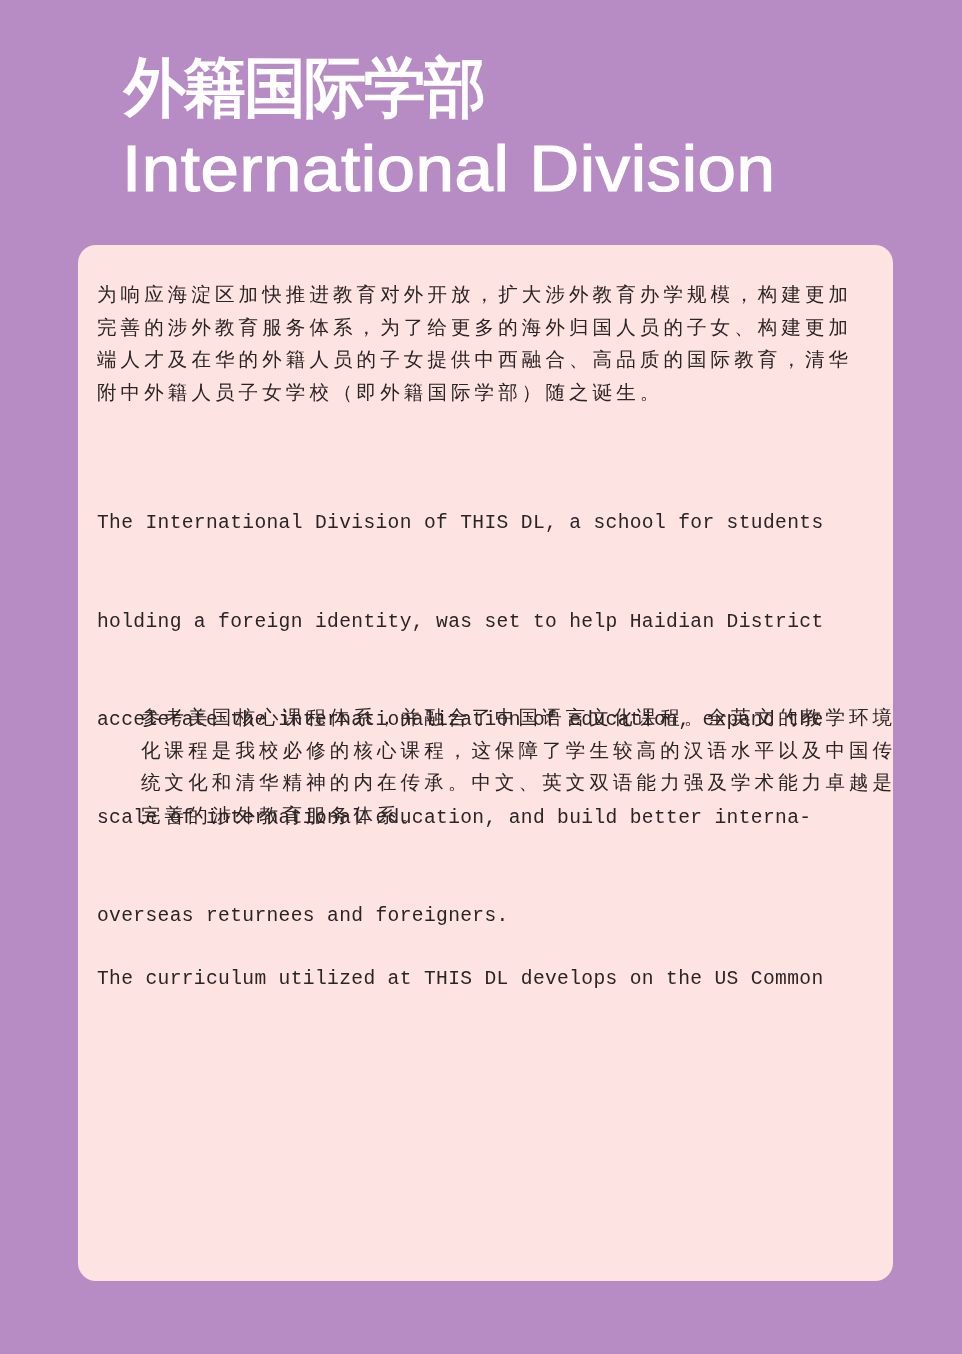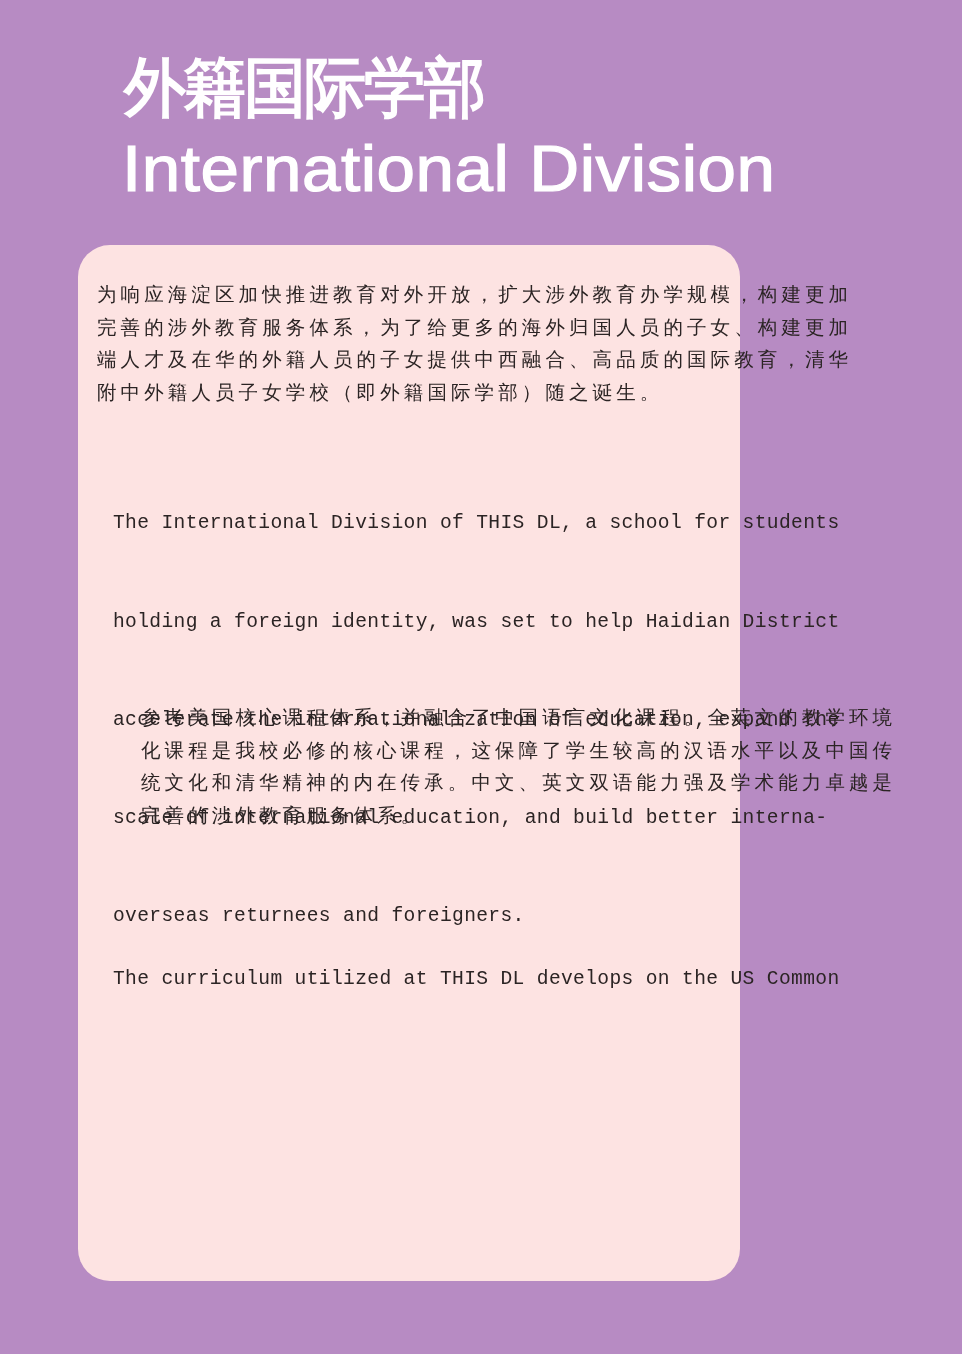--- a/index.html
+++ b/index.html
@@ -40,24 +40,24 @@
       line-height: 70px;
       white-space: nowrap;
       transform: scaleX(1.08);
       transform-origin: left top;
       -webkit-text-stroke: 1.2px #ffffff;
     }
     .card {
       position: absolute;
       left: 78px;
       top: 245px;
-      width: 662px;
+      width: 815px;
       height: 1036px;
       background: #fde3e2;
-      border-radius: 32px;
+      border-radius: 18px;
     }
     .para {
       position: absolute;
       left: 19px;
       width: 760px;
       color: #2b2424;
       margin: 0;
     }
     .para-zh {
       font-family: "DejaVu Sans", "Liberation Sans", sans-serif;
@@ -65,21 +65,20 @@
       line-height: 32.6px;
       letter-spacing: 4.1px;
       font-weight: normal;
     }
     .para-en {
       font-family: "Liberation Mono", "DejaVu Sans Mono", monospace;
       font-size: 19.6px;
       line-height: 32.7px;
       letter-spacing: 0.35px;
       white-space: pre;
-      margin-left: 16px;
     }
     .line {
       display: block;
       white-space: nowrap;
     }
   </style>
 </head>
 <body>
 
 <div class="title-zh">外籍国际学部</div>

